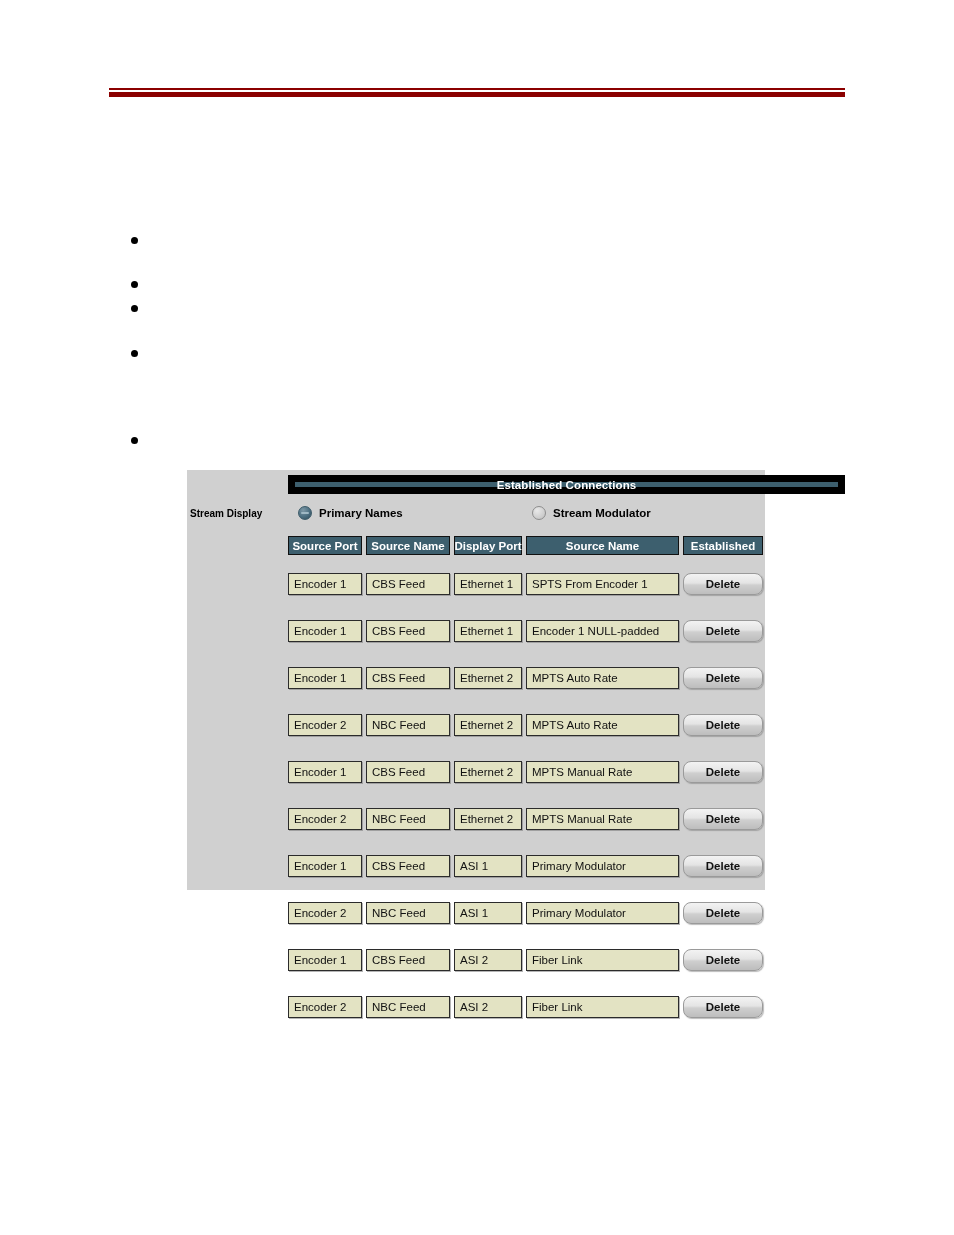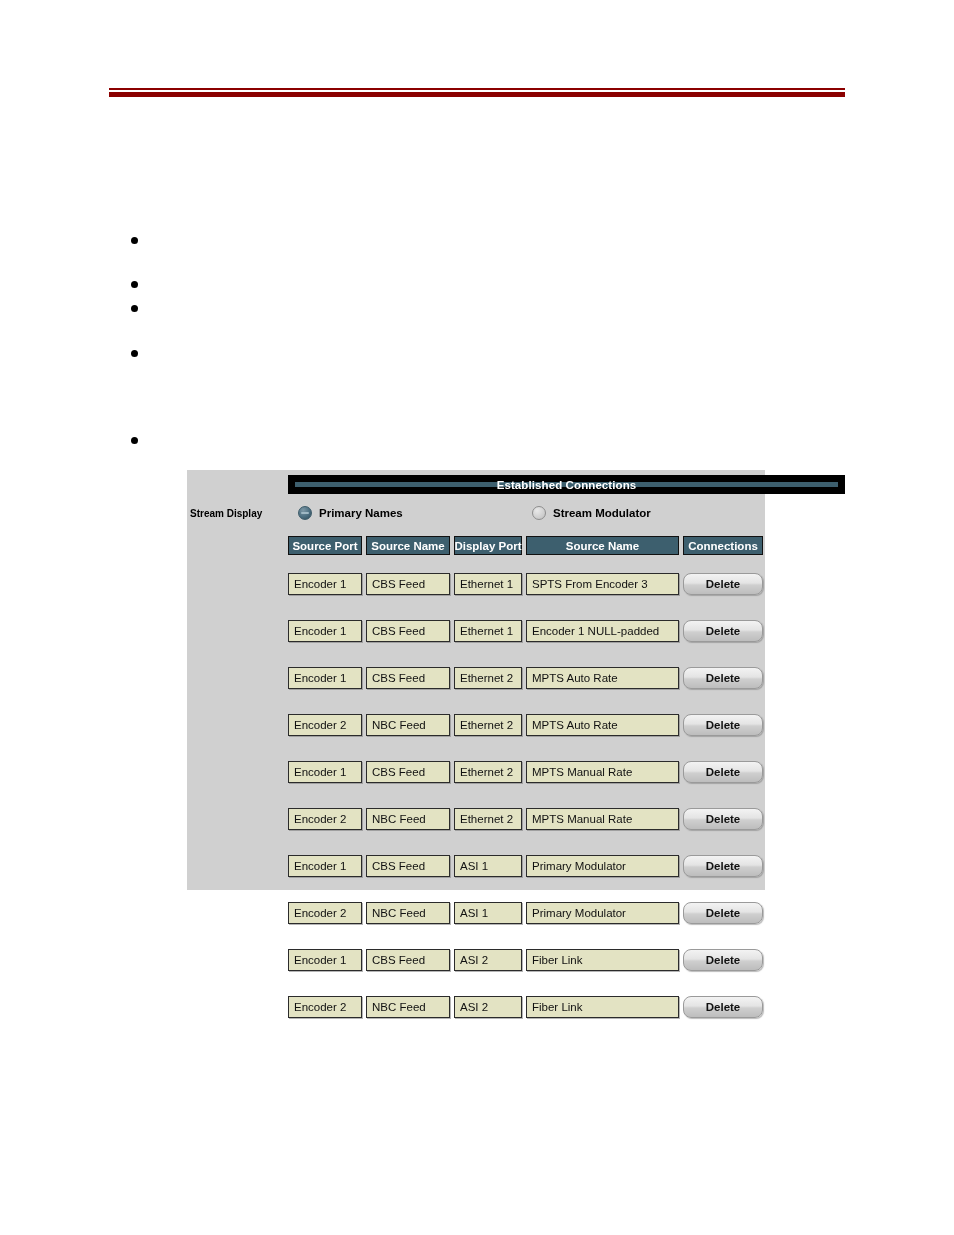--- a/index.html
+++ b/index.html
@@ -268,28 +268,28 @@
       <span class="radio-label">Stream Modulator</span>
     </div>
   </div>
 
   <div class="tbl">
     <div class="thead">
       <div class="th c-src-port">Source Port</div>
       <div class="th c-src-name">Source Name</div>
       <div class="th c-out-port">Display Port</div>
       <div class="th c-out-name">Source Name</div>
-      <div class="th c-conn">Connections</div>
+      <div class="th c-conn">Established</div>
     </div>
     <div id="rows-host">
         <div class="trow">
           <div class="cell c-src-port">Encoder 1</div>
           <div class="cell c-src-name">CBS Feed</div>
           <div class="cell c-out-port">Ethernet 1</div>
-          <div class="cell c-out-name">SPTS From Encoder 3</div>
+          <div class="cell c-out-name">SPTS From Encoder 1</div>
           <div class="btn-delete c-conn">Delete</div>
         </div>
         <div class="trow">
           <div class="cell c-src-port">Encoder 1</div>
           <div class="cell c-src-name">CBS Feed</div>
           <div class="cell c-out-port">Ethernet 1</div>
           <div class="cell c-out-name">Encoder 1 NULL-padded</div>
           <div class="btn-delete c-conn">Delete</div>
         </div>
         <div class="trow">

